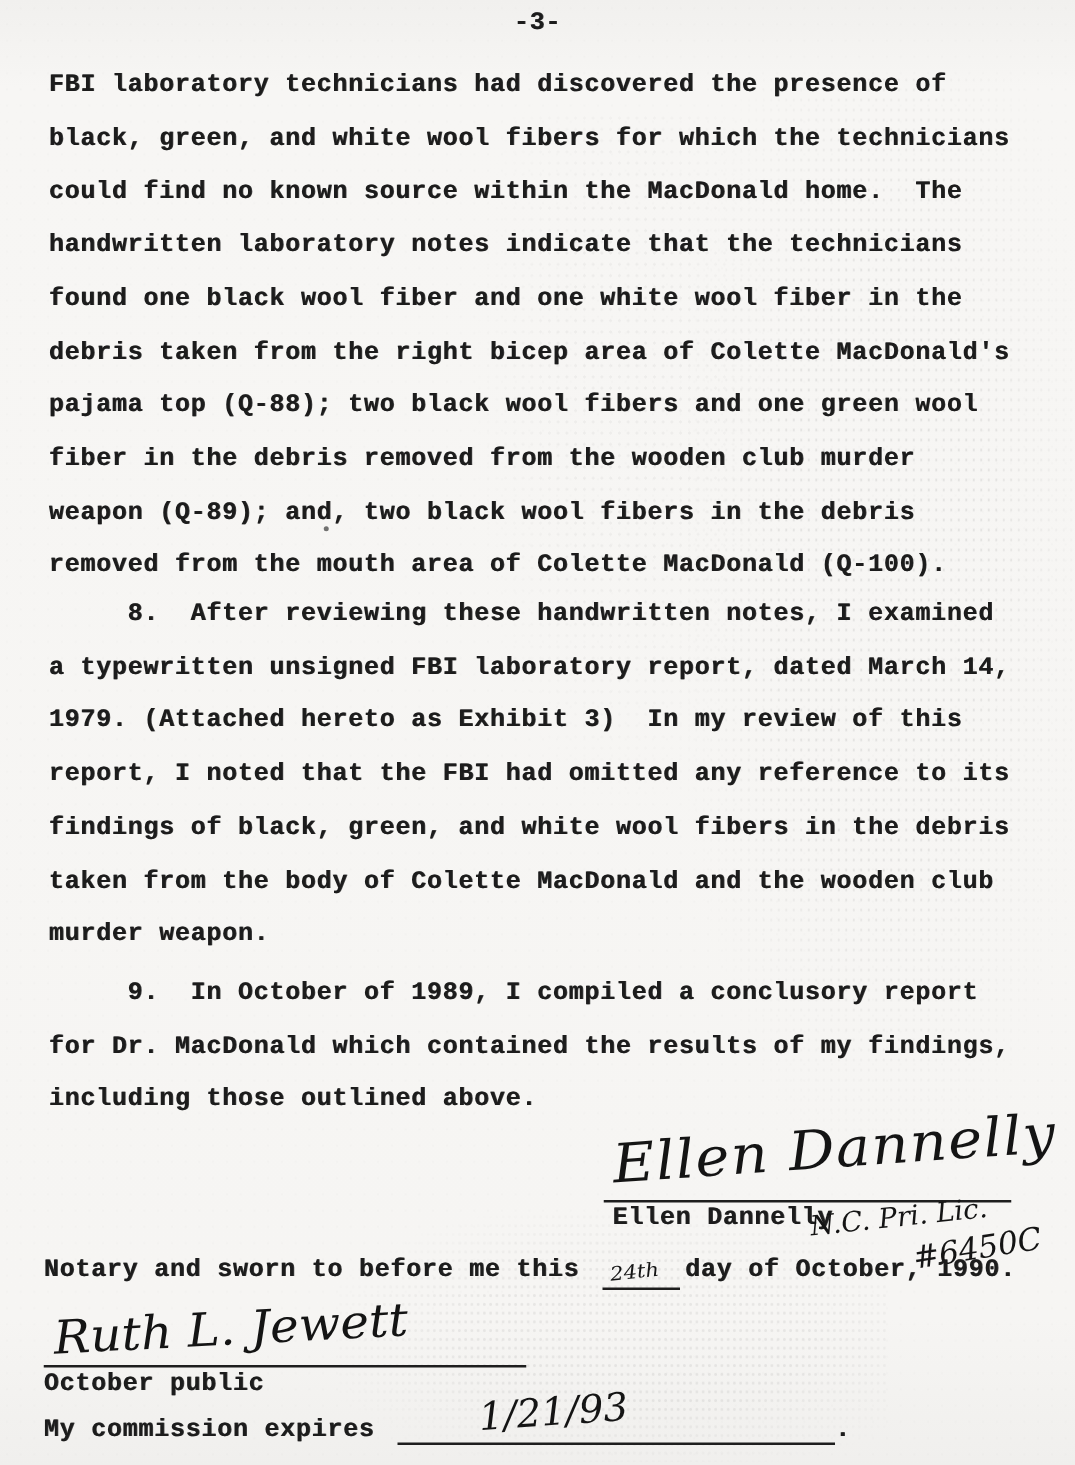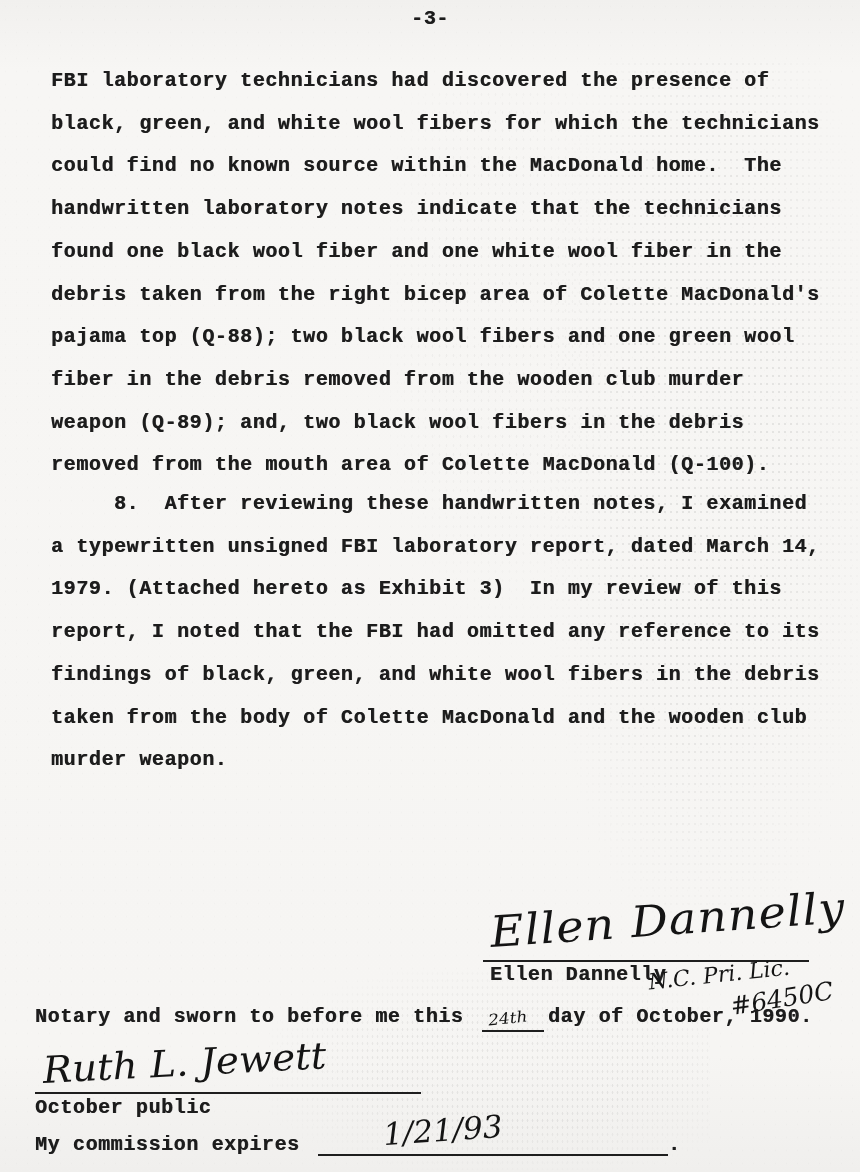--- a/index.html
+++ b/index.html
@@ -15,21 +15,21 @@
   .mono {
     position:absolute;
     font-family:"Liberation Mono","DejaVu Sans Mono",monospace;
     font-weight:700;
     font-size:20px;
     letter-spacing:0.6px;
     color:#1c1c1c;
     text-shadow:0.5px 0 0 rgba(25,25,25,0.8);
     white-space:pre;
   }
-  pre.para { margin:16px; line-height:42.7px; left:35px; }
+  pre.para { margin:4px; line-height:42.7px; left:35px; }
   .page-number { top:7px; left:50%; transform:translateX(-50%); }
 
   
   .hand {
     position:absolute;
     font-family:"DejaVu Serif","Liberation Serif",serif;
     font-style:italic;
     color:#141414;
     white-space:nowrap;
   }
@@ -102,20 +102,23 @@
 fiber in the debris removed from the wooden club murder
 weapon (Q-89); and, two black wool fibers in the debris
 removed from the mouth area of Colette MacDonald (Q-100).</pre>
   <pre class="mono para" style="top:467px;">     8.  After reviewing these handwritten notes, I examined
 a typewritten unsigned FBI laboratory report, dated March 14,
 1979. (Attached hereto as Exhibit 3)  In my review of this
 report, I noted that the FBI had omitted any reference to its
 findings of black, green, and white wool fibers in the debris
 taken from the body of Colette MacDonald and the wooden club
 murder weapon.</pre>
+  <pre class="mono para" style="top:770px;">     9.  In October of 1989, I compiled a conclusory report
+for Dr. MacDonald which contained the results of my findings,
+including those outlined above.</pre>
 
   <div class="hand sig-script" style="left:492px; top:907px;">Ellen Dannelly</div>
   <div class="ink-line" style="left:483px; top:960px; width:326px;"></div>
   <div class="mono" style="left:490px; top:963px;">Ellen Dannelly</div>
   <div class="hand" style="left:648px; top:962px; font-size:22px; transform:rotate(-6deg);">N.C. Pri. Lic.</div>
   <div class="hand" style="left:730px; top:984px; font-size:25px; transform:rotate(-9deg);">#6450C</div>
 
   <div class="mono" style="left:35px; top:1005px;">Notary and sworn to before me this</div>
   <div class="hand" style="left:488px; top:1008px; font-size:17px; transform:rotate(-6deg) scaleY(0.9);">24th</div>
   <div class="ink-line" style="left:482px; top:1030px; width:62px; height:2px;"></div>

